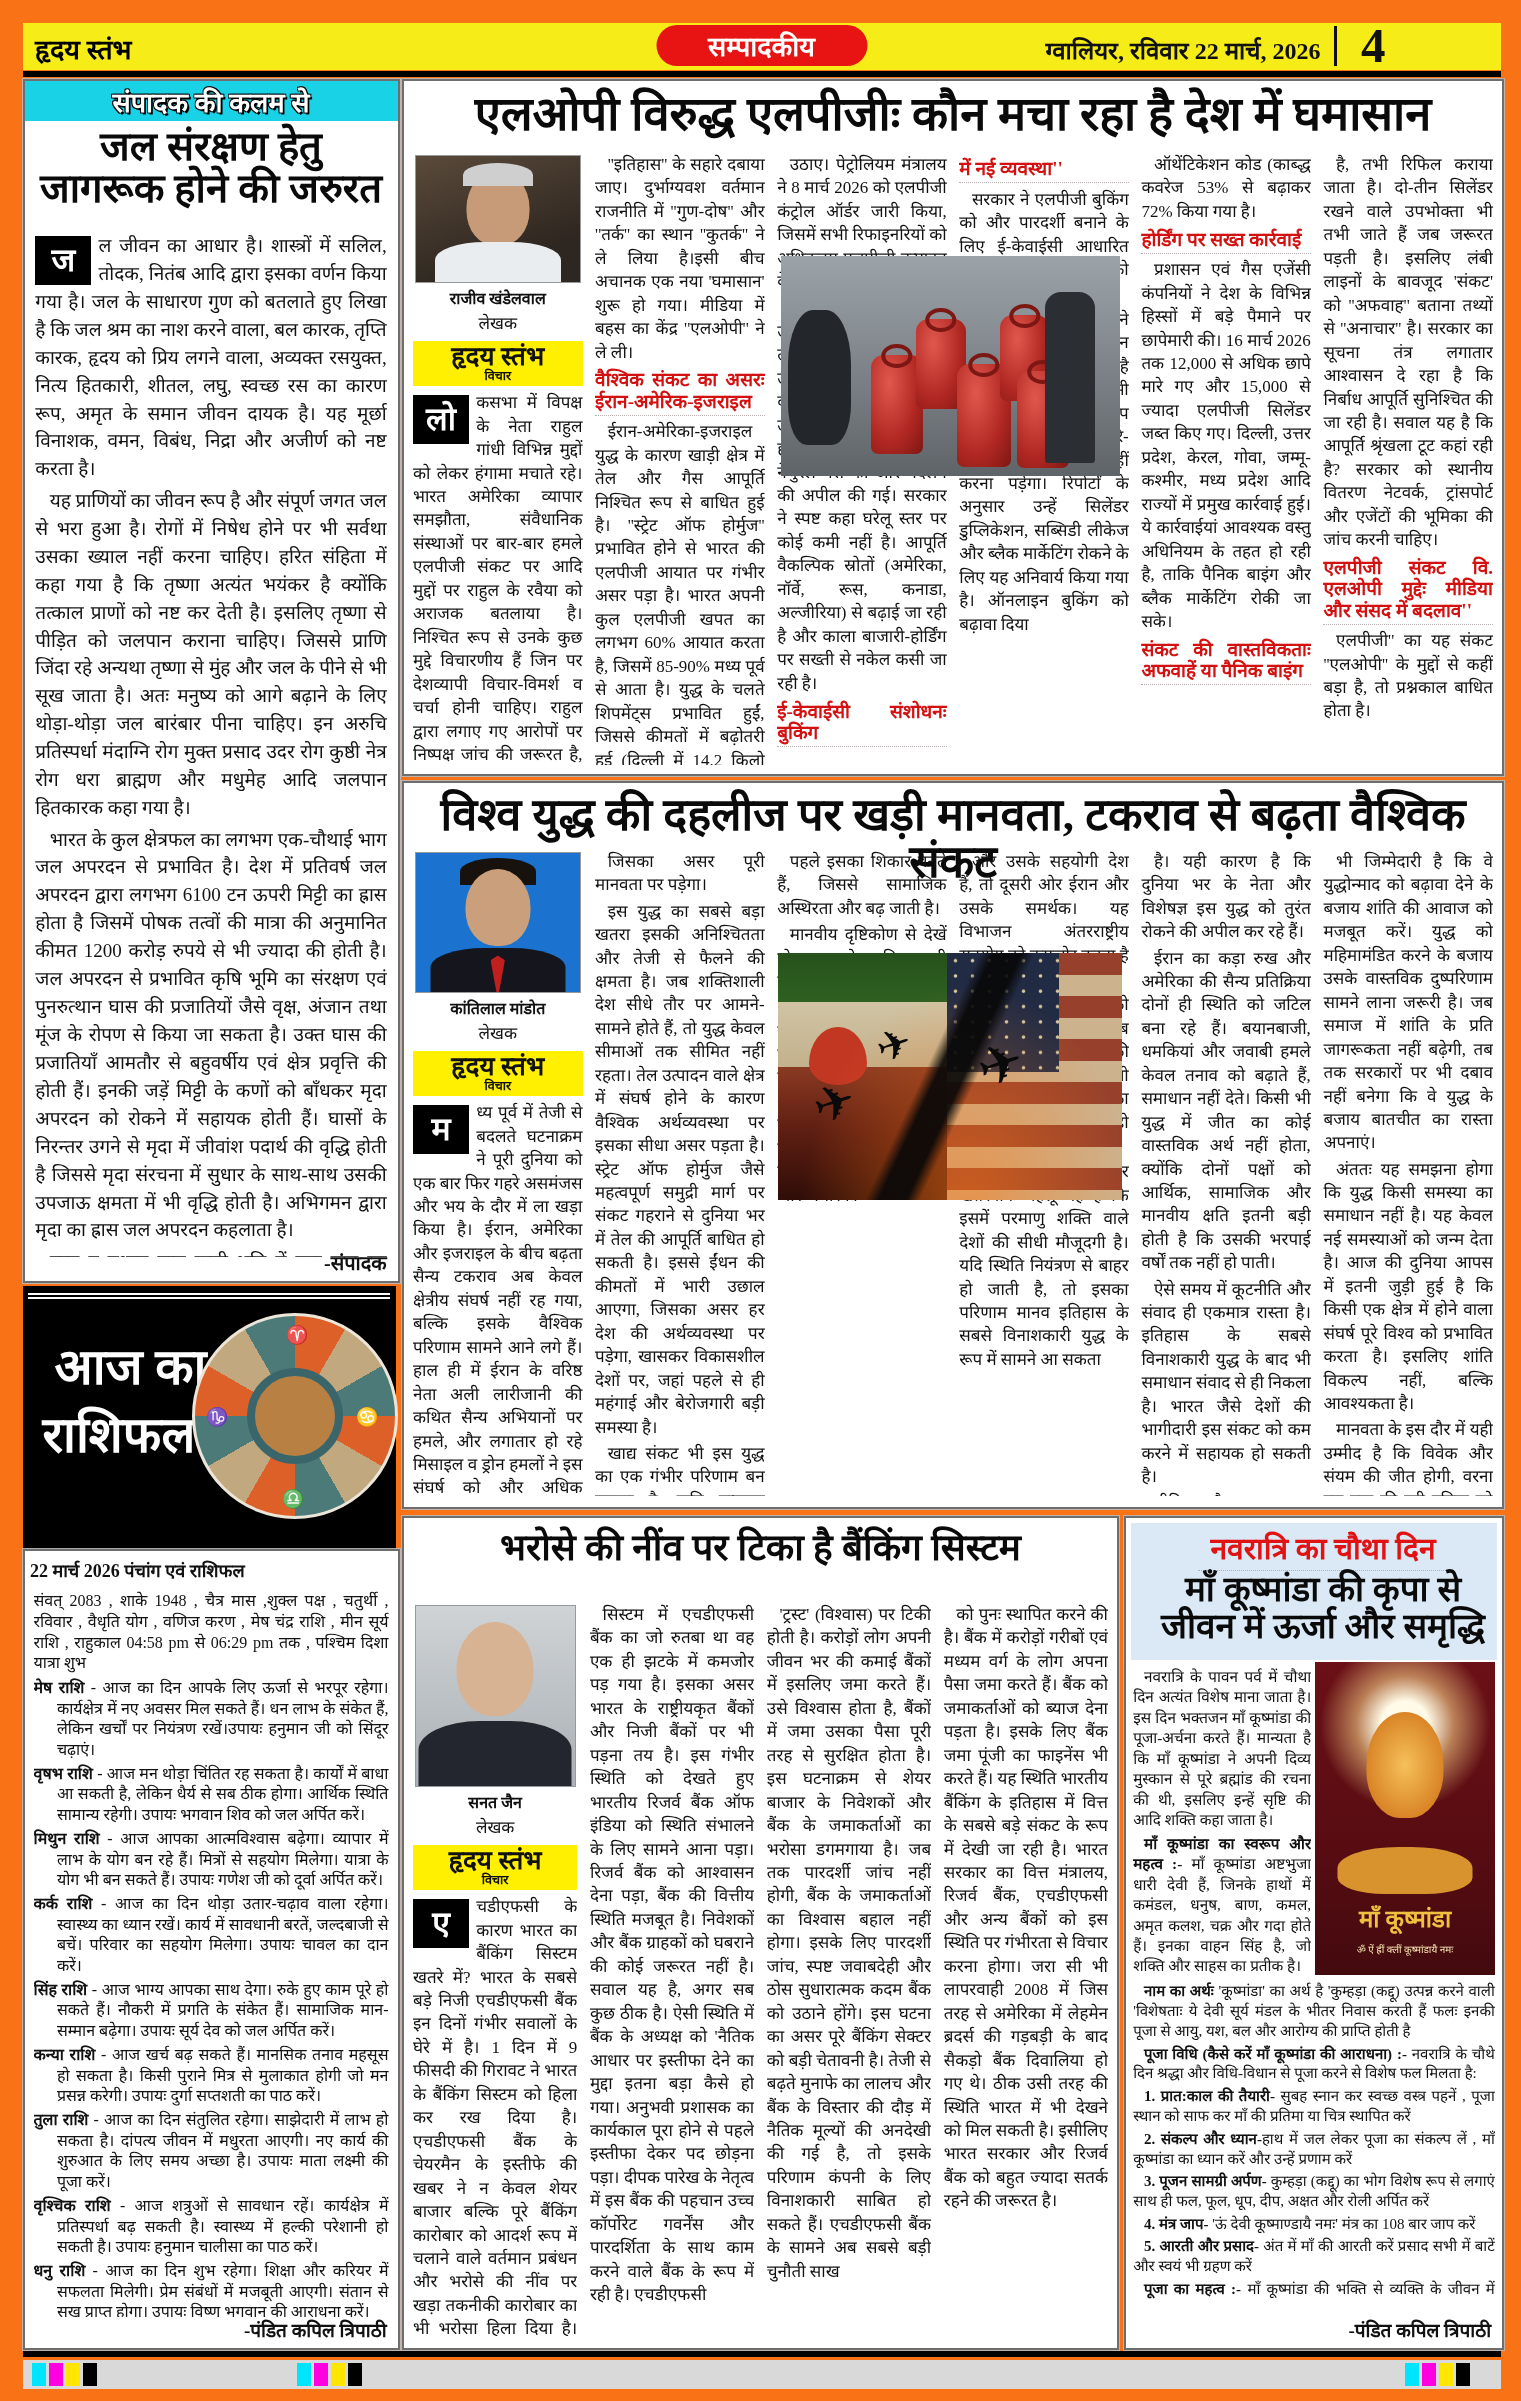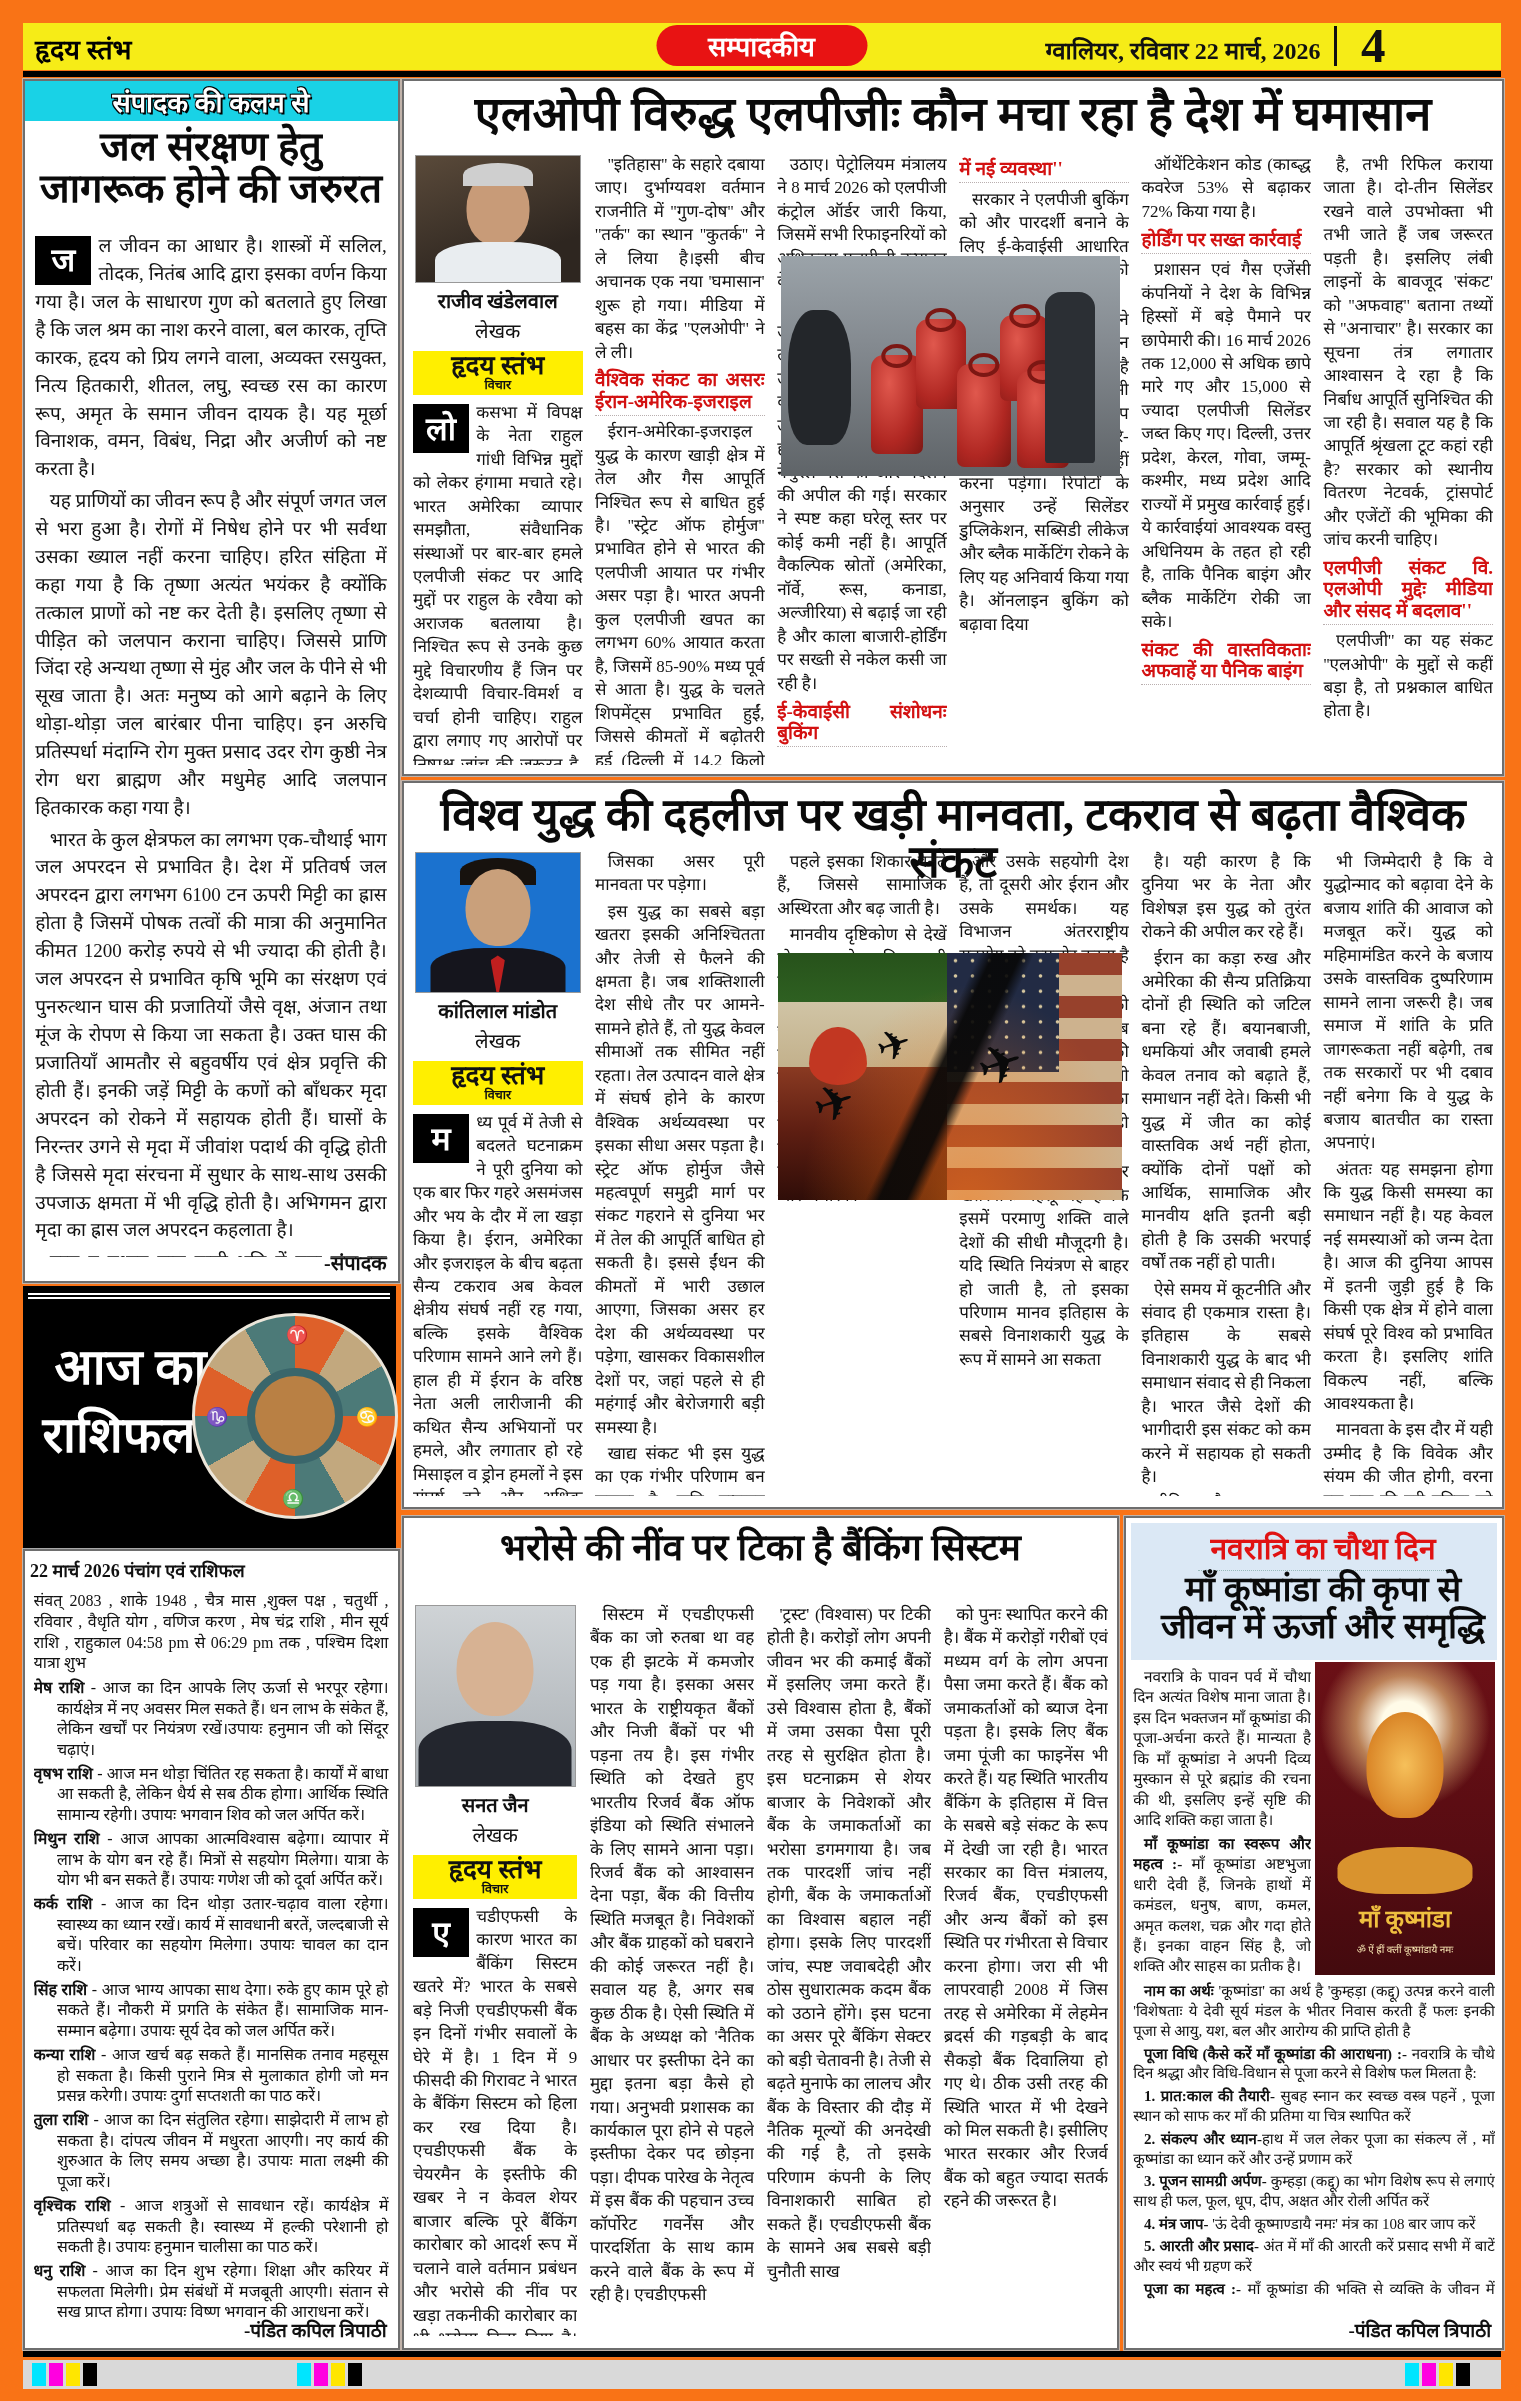--- a/index.html
+++ b/index.html
@@ -22,22 +22,22 @@
   .col{flex:1;overflow:hidden;font-size:17px;line-height:1.38;text-align:justify;}
   .col p{margin:0 0 2.7px;text-indent:12.6px;}
   .col p.hasdrop{text-indent:0;}
   .sub{color:#d31111;font-weight:800;font-size:19px;line-height:1.12;border-bottom:1.8px dotted #b9aFaF;
        padding-bottom:2.7px;margin:5.4px 0 4.5px;}
   .dropcap{float:left;background:#000;color:#fff;font-weight:800;width:56px;height:49px;display:flex;
            align-items:center;justify-content:center;font-size:32px;margin:3.6px 7.2px 1.8px 0;}
   
   .author{text-align:center;}
   .photo{position:relative;overflow:hidden;border:0.9px solid #999;margin:1.8px 1.8px 5.4px;}
-  .aname{font-weight:800;font-size:20px;}
-  .arole{font-size:20px;margin:1.8px 0 5.4px;}
+  .aname{font-weight:800;font-size:16px;}
+  .arole{font-size:17px;margin:1.8px 0 5.4px;}
   .badge{background:#ffef00;padding:2.7px 0 3.6px;margin-bottom:5.4px;}
   .badge .b1{font-weight:800;font-size:26px;line-height:1.0;}
   .badge .b2{font-weight:800;font-size:12.6px;line-height:1.0;}
   .face{position:absolute;border-radius:50% 50% 46% 46%;}
   .shirt{position:absolute;border-radius:40% 40% 0 0;}
   .hairband{position:absolute;border-radius:50% 50% 0 0;}
   .tie{position:absolute;background:#c01f1f;clip-path:polygon(50% 0,100% 12%,55% 100%,45% 100%,0 12%);}
   
   #ed-kicker{left:0;top:0;width:100%;height:40px;background:#19d2e6;display:flex;align-items:center;justify-content:center;
      font-weight:800;font-size:27px;color:#fff;text-shadow:1.8px 1.8px 0 #000,-0.9px -0.9px 0 #000,0.9px -0.9px 0 #000,-0.9px 0.9px 0 #000;}

